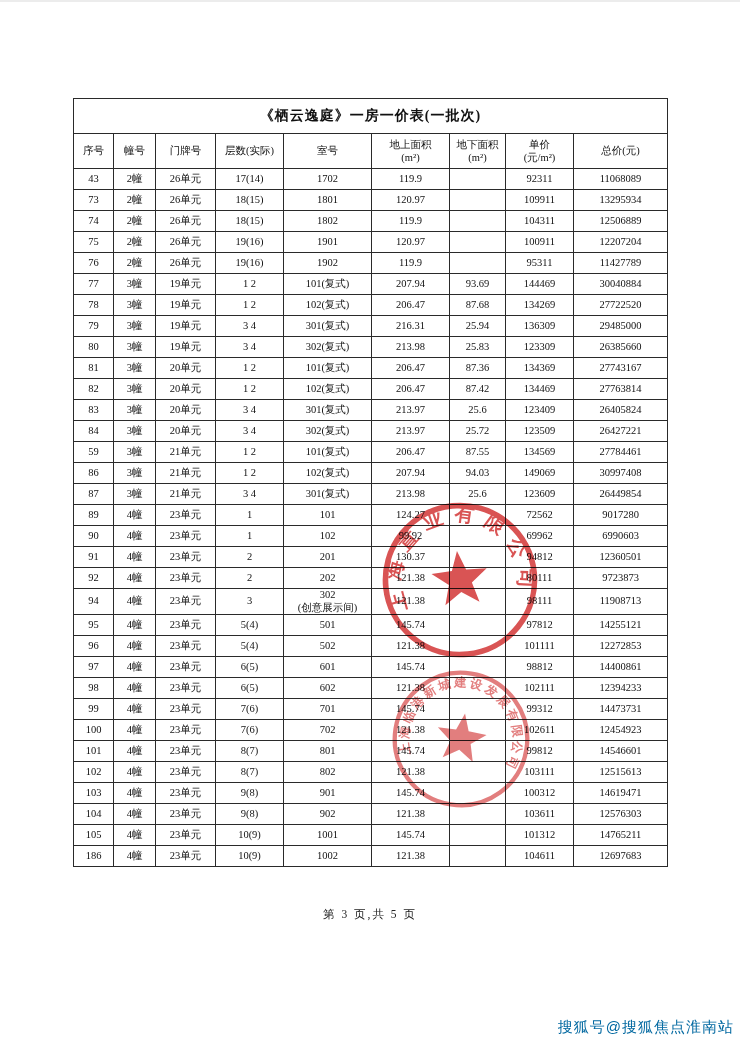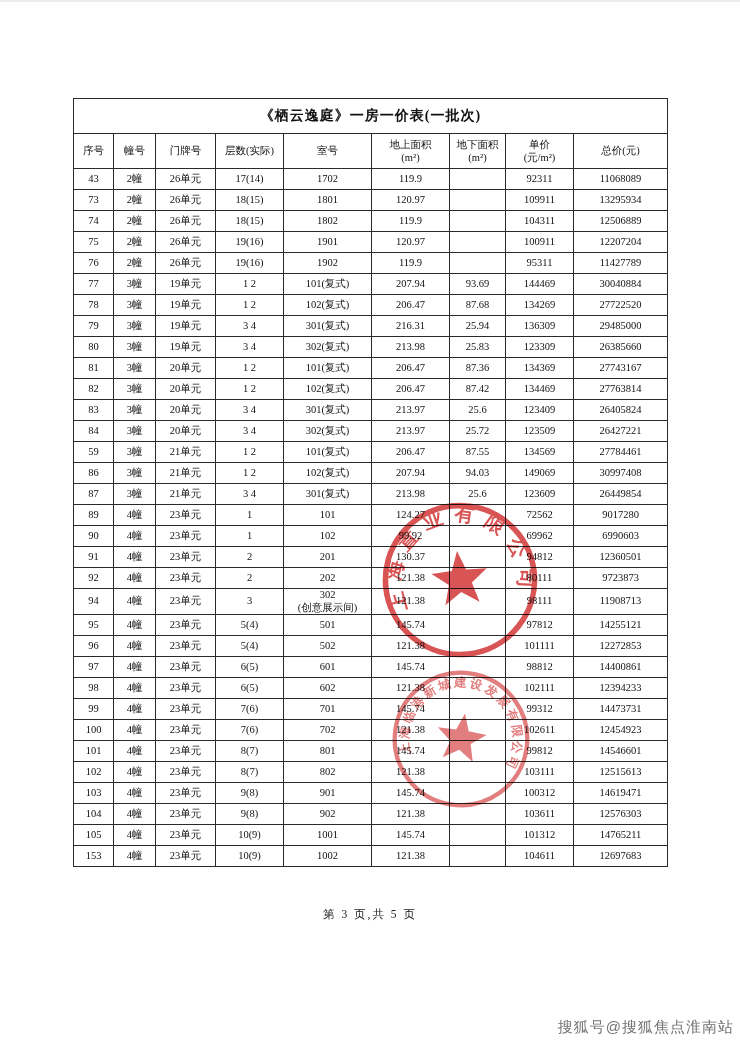--- a/index.html
+++ b/index.html
@@ -59,21 +59,21 @@
     color:#222;
   }
   .stamp{position:absolute;pointer-events:none;mix-blend-mode:multiply;}
   .stamp1{left:379px;top:497px;width:162px;height:162px;opacity:.82;transform:rotate(-6deg);}
   .stamp2{left:389px;top:665px;width:144px;height:144px;opacity:.62;transform:rotate(9deg);}
   .watermark{
     position:absolute;
     right:6px;bottom:12px;
     font-family:"Liberation Sans","DejaVu Sans",sans-serif;
     font-size:15px;
-    color:#737373;
+    color:#0369a1;
     letter-spacing:1px;
   }
 </style>
 </head>
 <body>
 
 <div class="page">
 
   <div class="table-wrap">
     <table class="price-table">
@@ -455,21 +455,21 @@
             <td>4幢</td>
             <td>23单元</td>
             <td>10(9)</td>
             <td>1001</td>
             <td>145.74</td>
             <td></td>
             <td>101312</td>
             <td>14765211</td>
           </tr>
           <tr>
-            <td>153</td>
+            <td>186</td>
             <td>4幢</td>
             <td>23单元</td>
             <td>10(9)</td>
             <td>1002</td>
             <td>121.38</td>
             <td></td>
             <td>104611</td>
             <td>12697683</td>
           </tr>
         </tbody>

